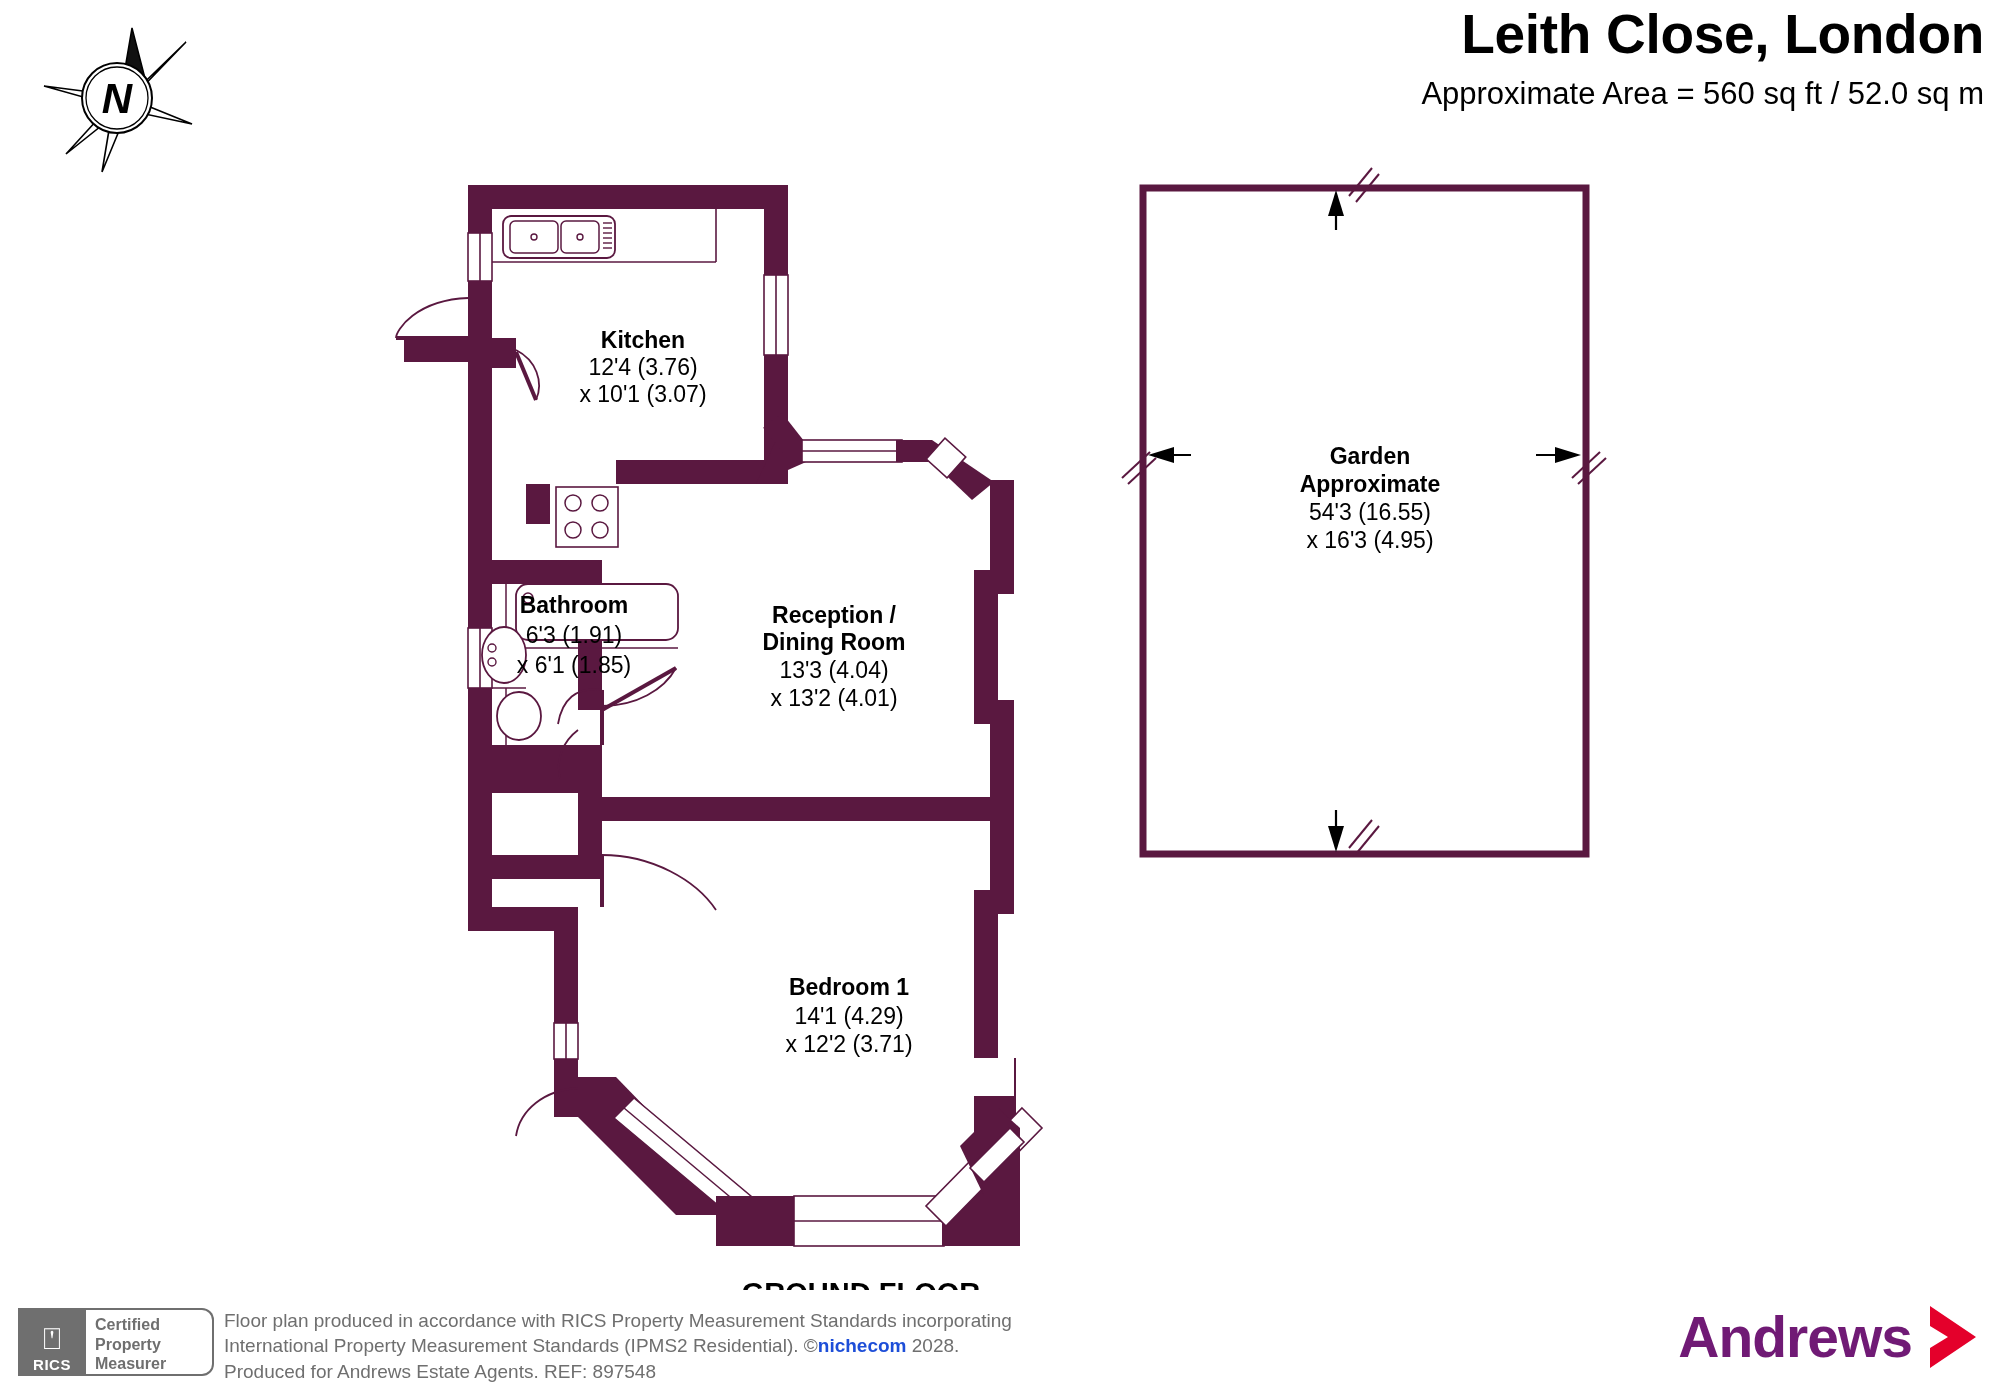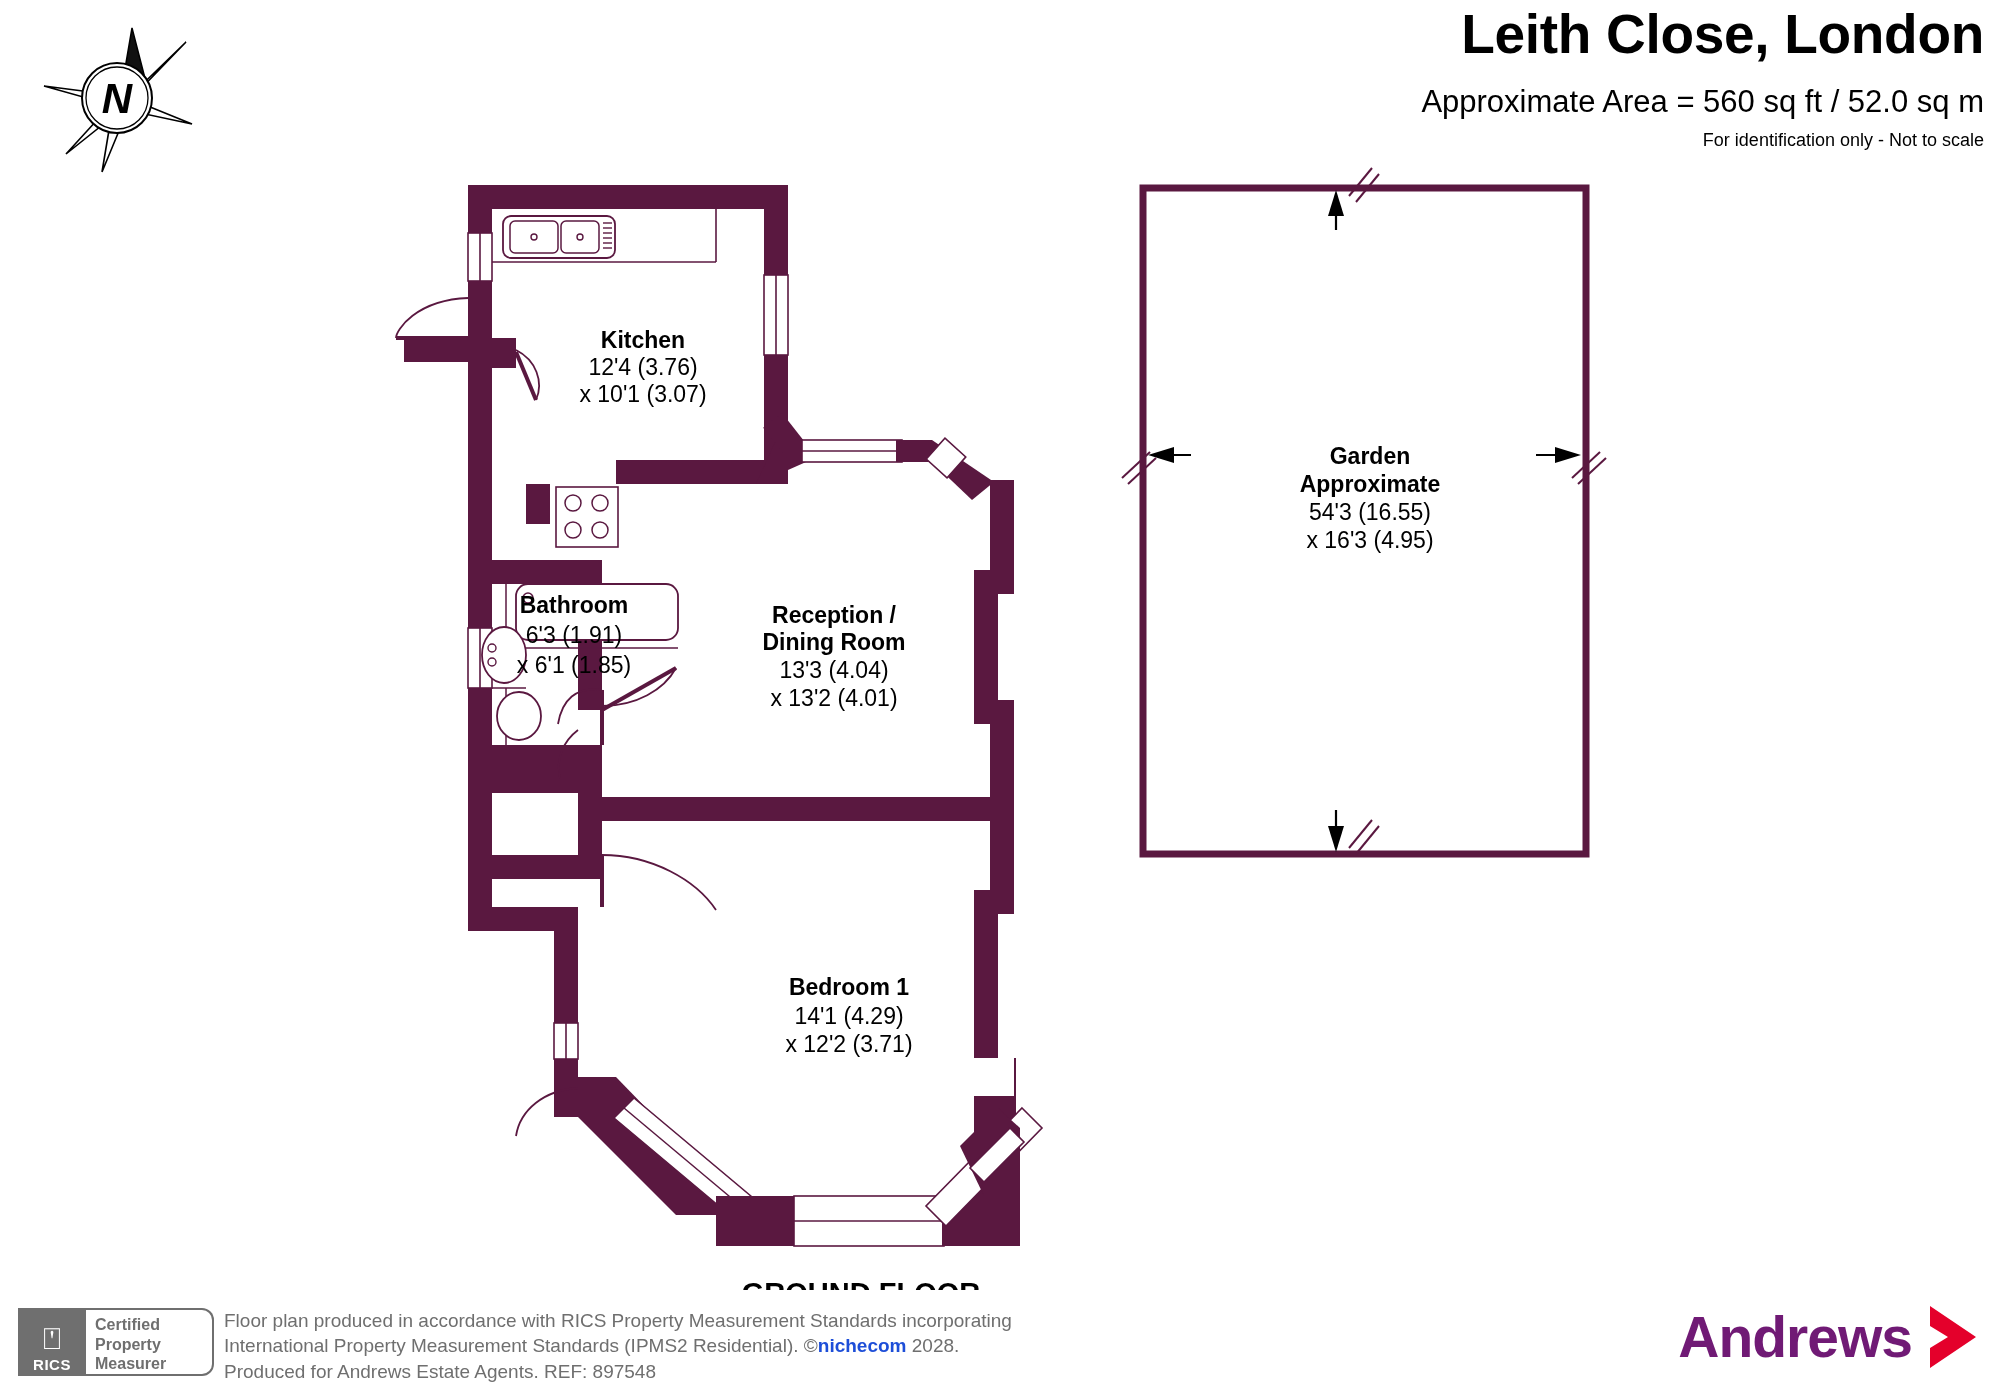--- a/index.html
+++ b/index.html
@@ -25,21 +25,21 @@
   }
   #title {
     font-size: 55px;
     font-weight: bold;
     letter-spacing: -0.3px;
     line-height: 1.05;
     white-space: nowrap;
   }
   #area-line {
     font-size: 31px;
-    margin-top: 20px;
+    margin-top: 12px;
     white-space: nowrap;
   }
   #disclaimer {
     font-size: 18px;
     margin-top: 10px;
     white-space: nowrap;
   }
 
   
   #compass {
@@ -181,21 +181,20 @@
 
     <circle cx="81" cy="84" r="35" fill="#ffffff" stroke="#000" stroke-width="2"></circle>
     <circle cx="81" cy="84" r="31" fill="#ffffff" stroke="#000" stroke-width="1.3"></circle>
     <text x="81" y="99" text-anchor="middle" font-family="Liberation Sans, sans-serif" font-size="42" font-weight="bold" font-style="italic" fill="#000">N</text>
   </svg>
 </div>
 
 <div id="header">
   <div id="title">Leith Close, London</div>
   <div id="area-line">Approximate Area = 560 sq ft / 52.0 sq m</div>
-  <div id="disclaimer">For identification only - Not to scale</div>
 </div>
 
 <div id="plan-wrap">
 <svg width="2000" height="1290" viewBox="0 0 2000 1290">
 
   <g id="walls">
 
     <rect x="452" y="185" width="320" height="24" fill="#5A1840"></rect>
 
     <rect x="452" y="185" width="24" height="48" fill="#5A1840"></rect>

